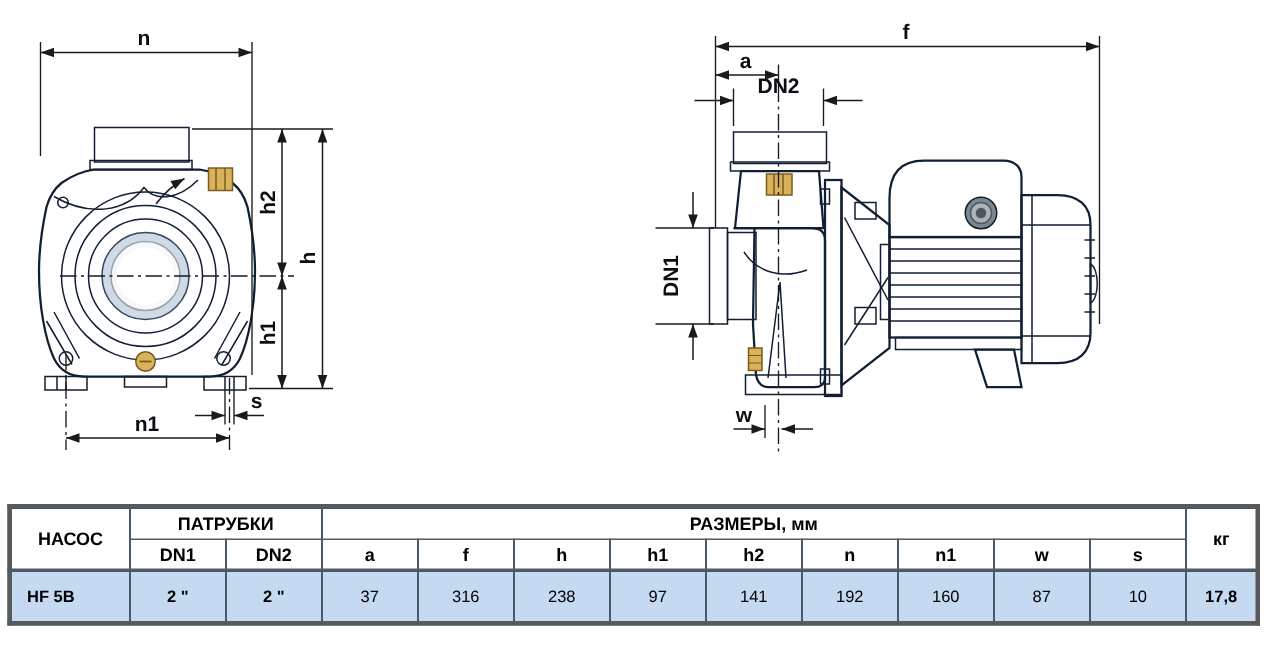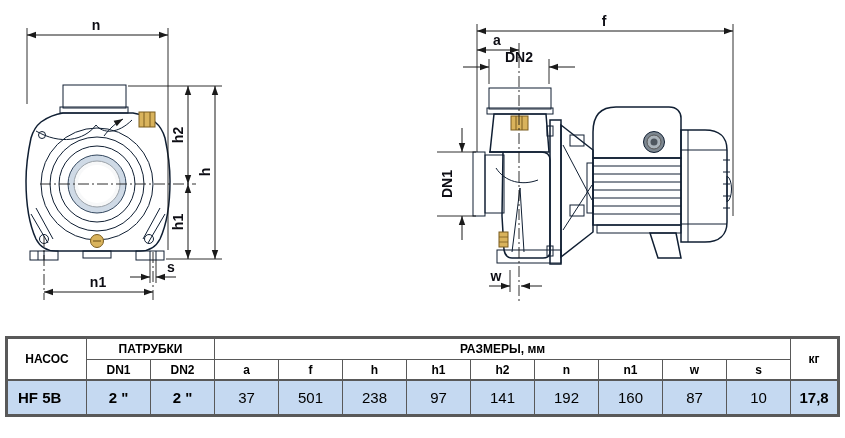--- a/index.html
+++ b/index.html
@@ -16,21 +16,21 @@
   .dimtext{font:bold 14px "Liberation Sans",sans-serif;fill:#0d0d14;}
 
   
   table.pump{position:absolute;left:5px;top:336px;width:832px;border-collapse:collapse;
              table-layout:fixed;border:3px solid #595959;background:#0369a1;}
   table.pump th,table.pump td{border:1px solid #595959;text-align:center;padding:0;
              font-family:"Liberation Sans",sans-serif;color:#000;overflow:hidden;}
   table.pump thead th{font-size:12px;font-weight:bold;background:#ffffff;height:19px;}
   table.pump thead tr.h1 th{height:20px;}
   table.pump thead{border-bottom:2px solid #595959;}
-  table.pump tbody td{background:#c5d9f1;font-size:15px;height:33px;}
+  table.pump tbody td{background:#c5d9f1;font-size:11px;height:33px;}
   td.pumpname{text-align:left !important;padding-left:10px !important;font-weight:bold;}
   .b{font-weight:bold;}
 </style>
 </head>
 <body>
 
 <div class="canvas">
 
 <svg class="drawing-area" viewBox="0 0 845 334" xmlns="http://www.w3.org/2000/svg">
   <defs>
@@ -246,21 +246,21 @@
       <th>w</th>
       <th>s</th>
     </tr>
   </thead>
   <tbody>
     <tr>
       <td class="pumpname">HF 5B</td>
       <td class="b">2 "</td>
       <td class="b">2 "</td>
       <td>37</td>
-      <td>501</td>
+      <td>316</td>
       <td>238</td>
       <td>97</td>
       <td>141</td>
       <td>192</td>
       <td>160</td>
       <td>87</td>
       <td>10</td>
       <td class="b">17,8</td>
     </tr>
   </tbody>

